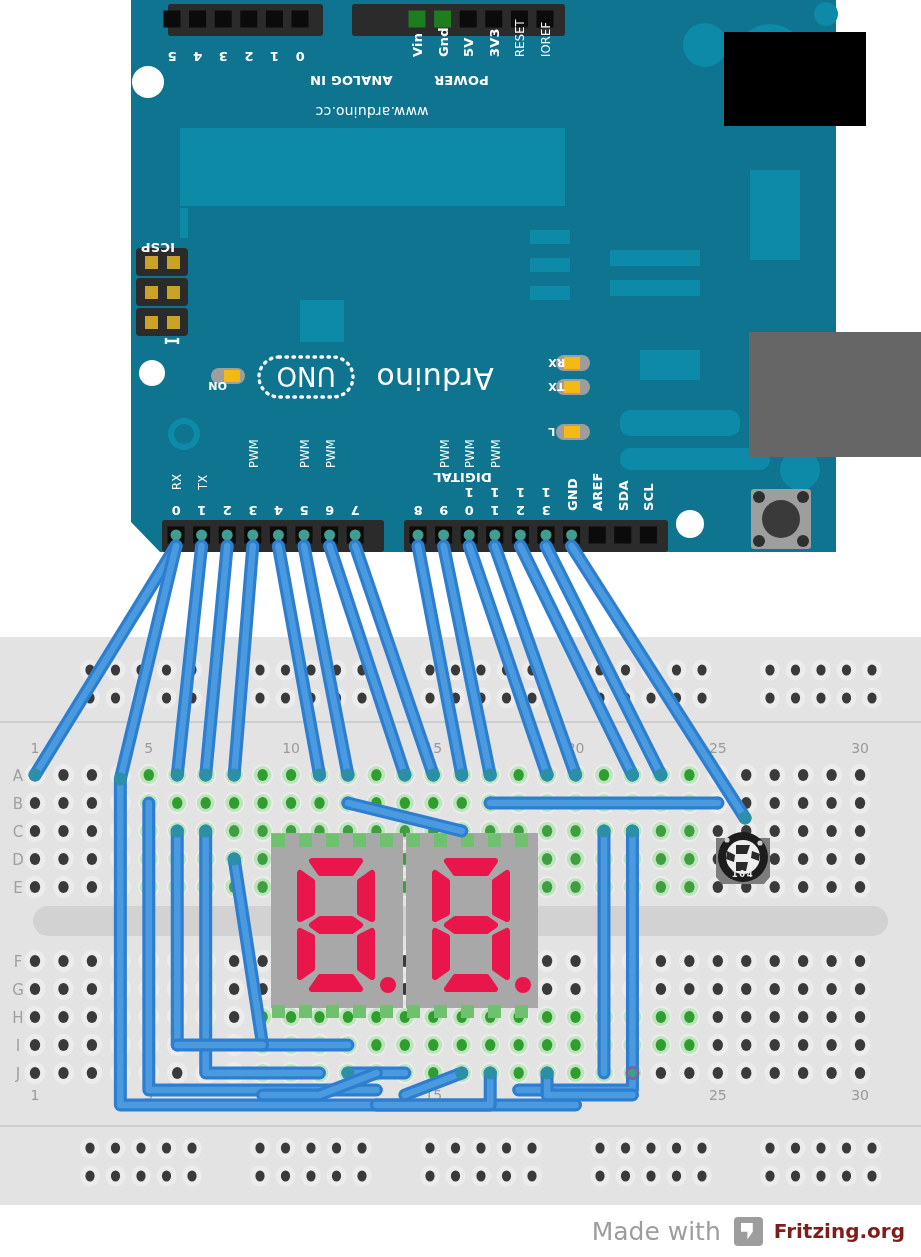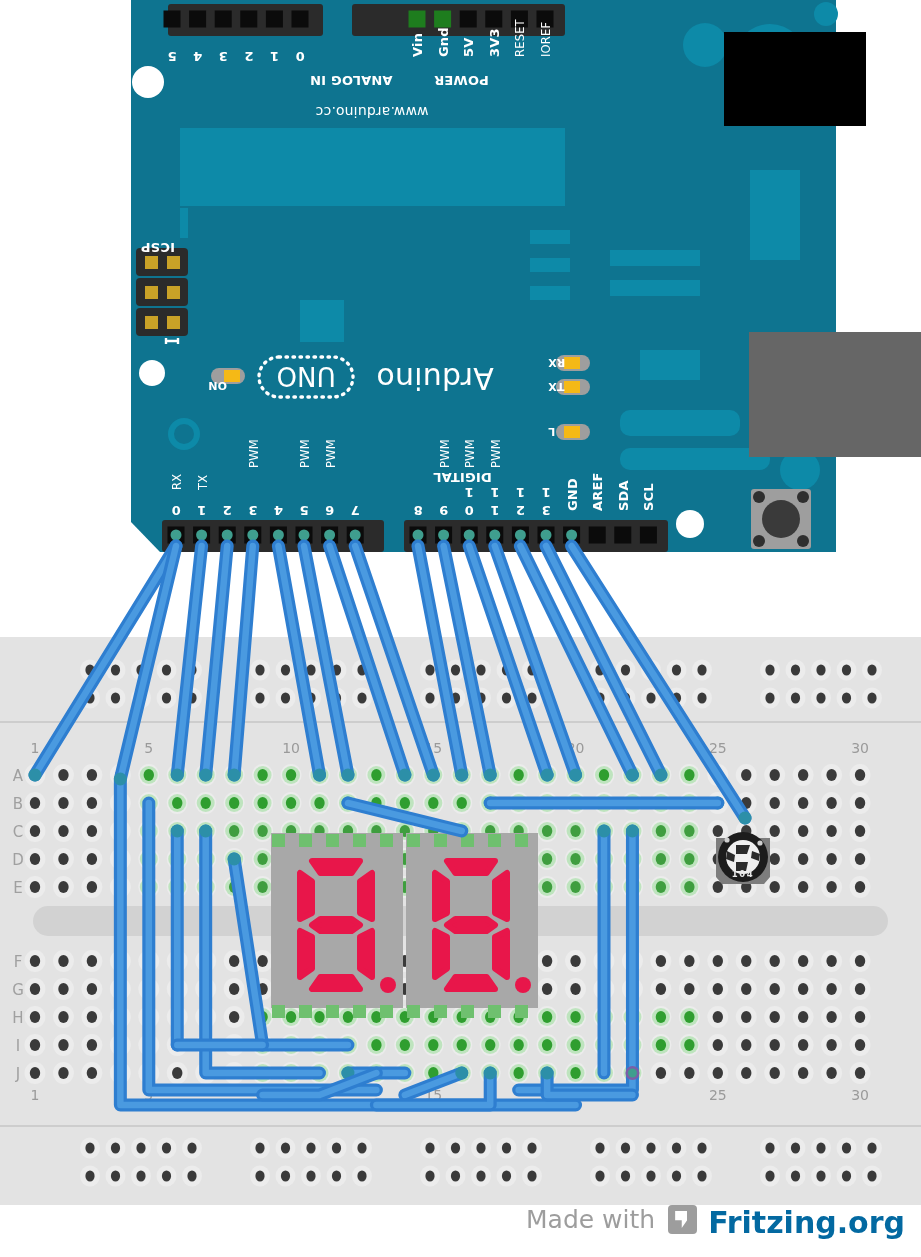--- a/index.html
+++ b/index.html
@@ -32,39 +32,39 @@
     font-size:15px;font-weight:400;
   }
   .pot-txt{
     fill:#e8e8e8;font-family:"DejaVu Sans","Liberation Sans",sans-serif;
     font-size:8.5px;font-weight:600;letter-spacing:1.6px;
   }
 
   
   #footer{
     position:absolute;left:0;bottom:0;width:921px;height:52px;
-    display:flex;align-items:flex-start;justify-content:flex-end;
+    display:flex;align-items:center;justify-content:flex-end;
     padding-right:16px;box-sizing:border-box;background:#ffffff;
   }
   #footer .made{
     font-family:"DejaVu Sans","Liberation Sans",sans-serif;
     font-size:25px;color:#9d9d9d;font-weight:400;margin-right:13px;
   }
   #footer .fz-logo{
     width:29px;height:29px;border-radius:4px;background:#9d9d9d;
     margin-right:11px;position:relative;flex:0 0 auto;
   }
   #footer .fz-logo::before{
     content:"";position:absolute;left:7px;top:6px;width:12px;height:17px;
     background:#ffffff;
     clip-path:polygon(0 0,100% 0,100% 55%,55% 100%,55% 55%,0 55%);
   }
   #footer .fz-name{
     font-family:"DejaVu Sans","Liberation Sans",sans-serif;
-    font-size:30px;color:#0369a1;font-weight:700;
+    font-size:20px;color:#7f1d1d;font-weight:700;
   }
 </style>
 </head>
 <body>
 
 <div id="stage">
 
   <svg class="layer" id="svg-arduino">
 
     <g>

